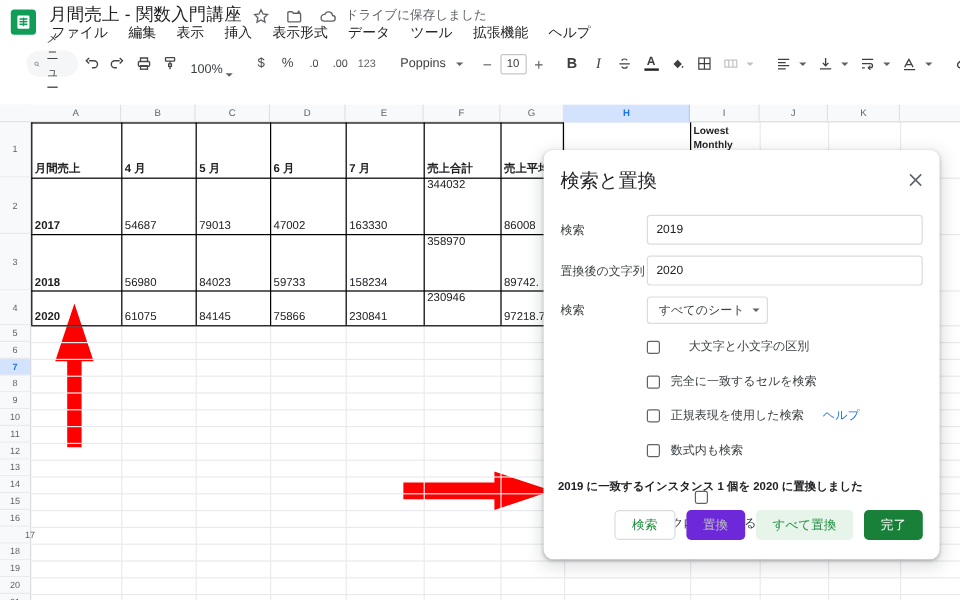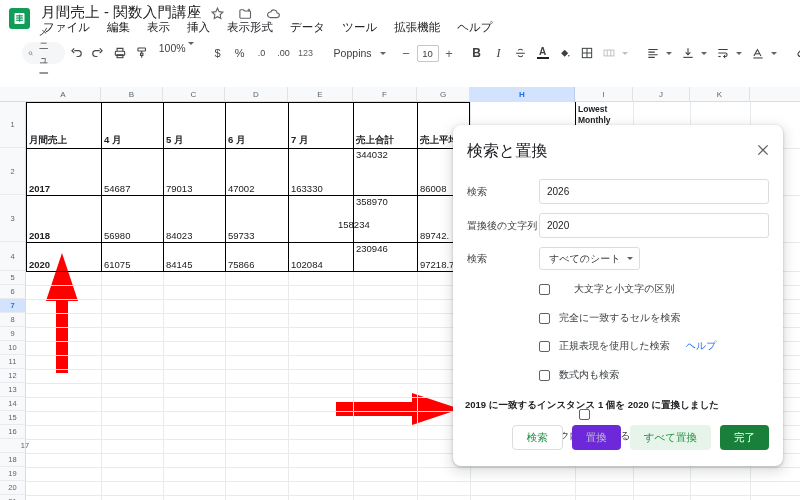--- a/index.html
+++ b/index.html
@@ -41,21 +41,21 @@
   .tb-btn {
     height:22px; min-width:22px; display:flex; align-items:center; justify-content:center;
     color:#444746; border-radius:4px; cursor:pointer; font-size:11px;
   }
   .menu-pill {
     display:flex; align-items:center; gap:5px; height:22px; padding:0 8px 0 6px;
     border-radius:11px; background:#f5f6f7; cursor:pointer;
   }
   .menu-pill .lbl { font-size:10.5px; color:#444746; }
   .tb-sep { width:1px; height:16px; background:#dadce0; margin:0 5px; }
-  .zoom-box { display:flex; align-items:flex-start; gap:2px; padding:0 3px 0 6px; height:22px; border-radius:4px; cursor:pointer; }
+  .zoom-box { display:flex; align-items:flex-end; gap:2px; padding:0 3px 0 6px; height:22px; border-radius:4px; cursor:pointer; }
   .zoom-box .lbl { font-size:10.5px; color:#3c4043; }
   .font-box { display:flex; align-items:center; gap:8px; padding:0 4px 0 7px; height:22px; border-radius:4px; cursor:pointer; }
   .font-box .lbl { font-size:10.5px; color:#3c4043; }
   .caret { width:0;height:0;border-left:3.2px solid transparent;border-right:3.2px solid transparent;border-top:3.6px solid #5f6368; }
   .sz-box { display:flex; align-items:center; gap:4px; }
   .sz-val {
     width:22px; height:17px; border:1px solid #c4c7c5; border-radius:2px;
     display:flex; align-items:center; justify-content:center; font-size:9.5px; color:#3c4043;
   }
   .sz-pm { font-size:13px; color:#5f6368; width:13px; text-align:center; cursor:pointer; }
@@ -161,20 +161,21 @@
         <path d="M12 3.5l2.6 5.5 6 .8-4.4 4.2 1.1 6-5.3-2.9-5.3 2.9 1.1-6L3.4 9.8l6-.8z"></path>
       </svg>
       <svg class="ti" viewBox="0 0 24 24" fill="none" stroke="currentColor" stroke-width="1.8">
         <path d="M3 7.5a1.5 1.5 0 011.5-1.5h4l2 2h8A1.5 1.5 0 0120 9.5V18a1.5 1.5 0 01-1.5 1.5h-14A1.5 1.5 0 013 18z"></path>
         <path d="M17.5 4.5v4M15.5 6.5h4"></path>
       </svg>
       <svg class="ti" viewBox="0 0 24 24" fill="none" stroke="currentColor" stroke-width="1.8">
         <path d="M6.5 18.5h11a3.7 3.7 0 00.3-7.4A5.3 5.3 0 007.6 9.6 3.9 3.9 0 006.5 18.5z"></path>
       </svg>
     </div>
+    <div class="save-state">ドライブに保存しました</div>
 
     <div class="menubar">
       <div class="menu-item">ファイル</div>
       <div class="menu-item">編集</div>
       <div class="menu-item">表示</div>
       <div class="menu-item">挿入</div>
       <div class="menu-item">表示形式</div>
       <div class="menu-item">データ</div>
       <div class="menu-item">ツール</div>
       <div class="menu-item">拡張機能</div>
@@ -389,28 +390,28 @@
         <div class="cell" style="left: 75px; top: 46px; width: 62px; height: 47px;">54687</div>
         <div class="cell" style="left: 137px; top: 46px; width: 62px; height: 47px;">79013</div>
         <div class="cell" style="left: 199px; top: 46px; width: 63px; height: 47px;">47002</div>
         <div class="cell" style="left: 262px; top: 46px; width: 65px; height: 47px;">163330</div>
         <div class="cell top" style="left: 327px; top: 46px; width: 64px; height: 47px;">344032</div>
         <div class="cell" style="left: 391px; top: 46px; width: 53px; height: 47px;">86008</div>
         <div class="cell bold" style="left: 0px; top: 93px; width: 75px; height: 47px;">2018</div>
         <div class="cell" style="left: 75px; top: 93px; width: 62px; height: 47px;">56980</div>
         <div class="cell" style="left: 137px; top: 93px; width: 62px; height: 47px;">84023</div>
         <div class="cell" style="left: 199px; top: 93px; width: 63px; height: 47px;">59733</div>
-        <div class="cell" style="left: 262px; top: 82px; width: 65px; height: 47px; margin-left: 47px;">158234</div>
+        <div class="cell" style="left: 262px; top: 93px; width: 65px; height: 47px;">158234</div>
         <div class="cell top" style="left: 327px; top: 93px; width: 64px; height: 47px;">358970</div>
         <div class="cell" style="left: 391px; top: 93px; width: 53px; height: 47px;">89742.</div>
         <div class="cell bold" style="left: 0px; top: 140px; width: 75px; height: 29px;">2020</div>
         <div class="cell" style="left: 75px; top: 140px; width: 62px; height: 29px;">61075</div>
         <div class="cell" style="left: 137px; top: 140px; width: 62px; height: 29px;">84145</div>
         <div class="cell" style="left: 199px; top: 140px; width: 63px; height: 29px;">75866</div>
-        <div class="cell" style="left: 262px; top: 140px; width: 65px; height: 29px;">102084</div>
+        <div class="cell" style="left: 262px; top: 140px; width: 65px; height: 29px;">230841</div>
         <div class="cell top" style="left: 327px; top: 140px; width: 64px; height: 29px;">230946</div>
         <div class="cell" style="left: 391px; top: 140px; width: 53px; height: 29px;">97218.7</div>
         <div style="position: absolute; left: 552px; top: 2px; width: 56px; font-size: 8.5px; font-weight: bold; line-height: 11px; color: rgb(32, 33, 36);">
           <div>Lowest</div>
           <div>Monthly</div>
         </div>
       </div>
 
     <svg class="arrow-up" style="left:44px; top:166px; width:36px; height:120px;" viewBox="0 0 36 120">
       <polygon points="18,0 34,48 24,48 24,120 12,120 12,48 2,48" fill="#FF0000"></polygon>
@@ -466,21 +467,21 @@
     </div>
 
   <div class="dialog">
     <div class="dlg-title">検索と置換</div>
     <svg class="dlg-close" viewBox="0 0 24 24" fill="none" stroke="currentColor" stroke-width="1.9">
       <path d="M5 5l14 14M19 5L5 19"></path>
     </svg>
 
     <div class="row" style="left:14px; top:54px; width:302px;">
       <span class="rlabel" style="width:72px">検索</span>
-      <span class="tinput" style="width:230px" placeholder="">2026</span>
+      <span class="tinput" style="width:230px" placeholder="">2019</span>
     </div>
 
     <div class="row" style="left:14px; top:88px; width:302px;">
       <span class="rlabel" style="width:72px">置換後の文字列</span>
       <span class="tinput" style="width:230px" placeholder="">2020</span>
     </div>
 
     <div class="row" style="left:14px; top:122px; width:302px;">
       <span class="rlabel" style="width:72px">検索</span>
       <span class="sel-box">

